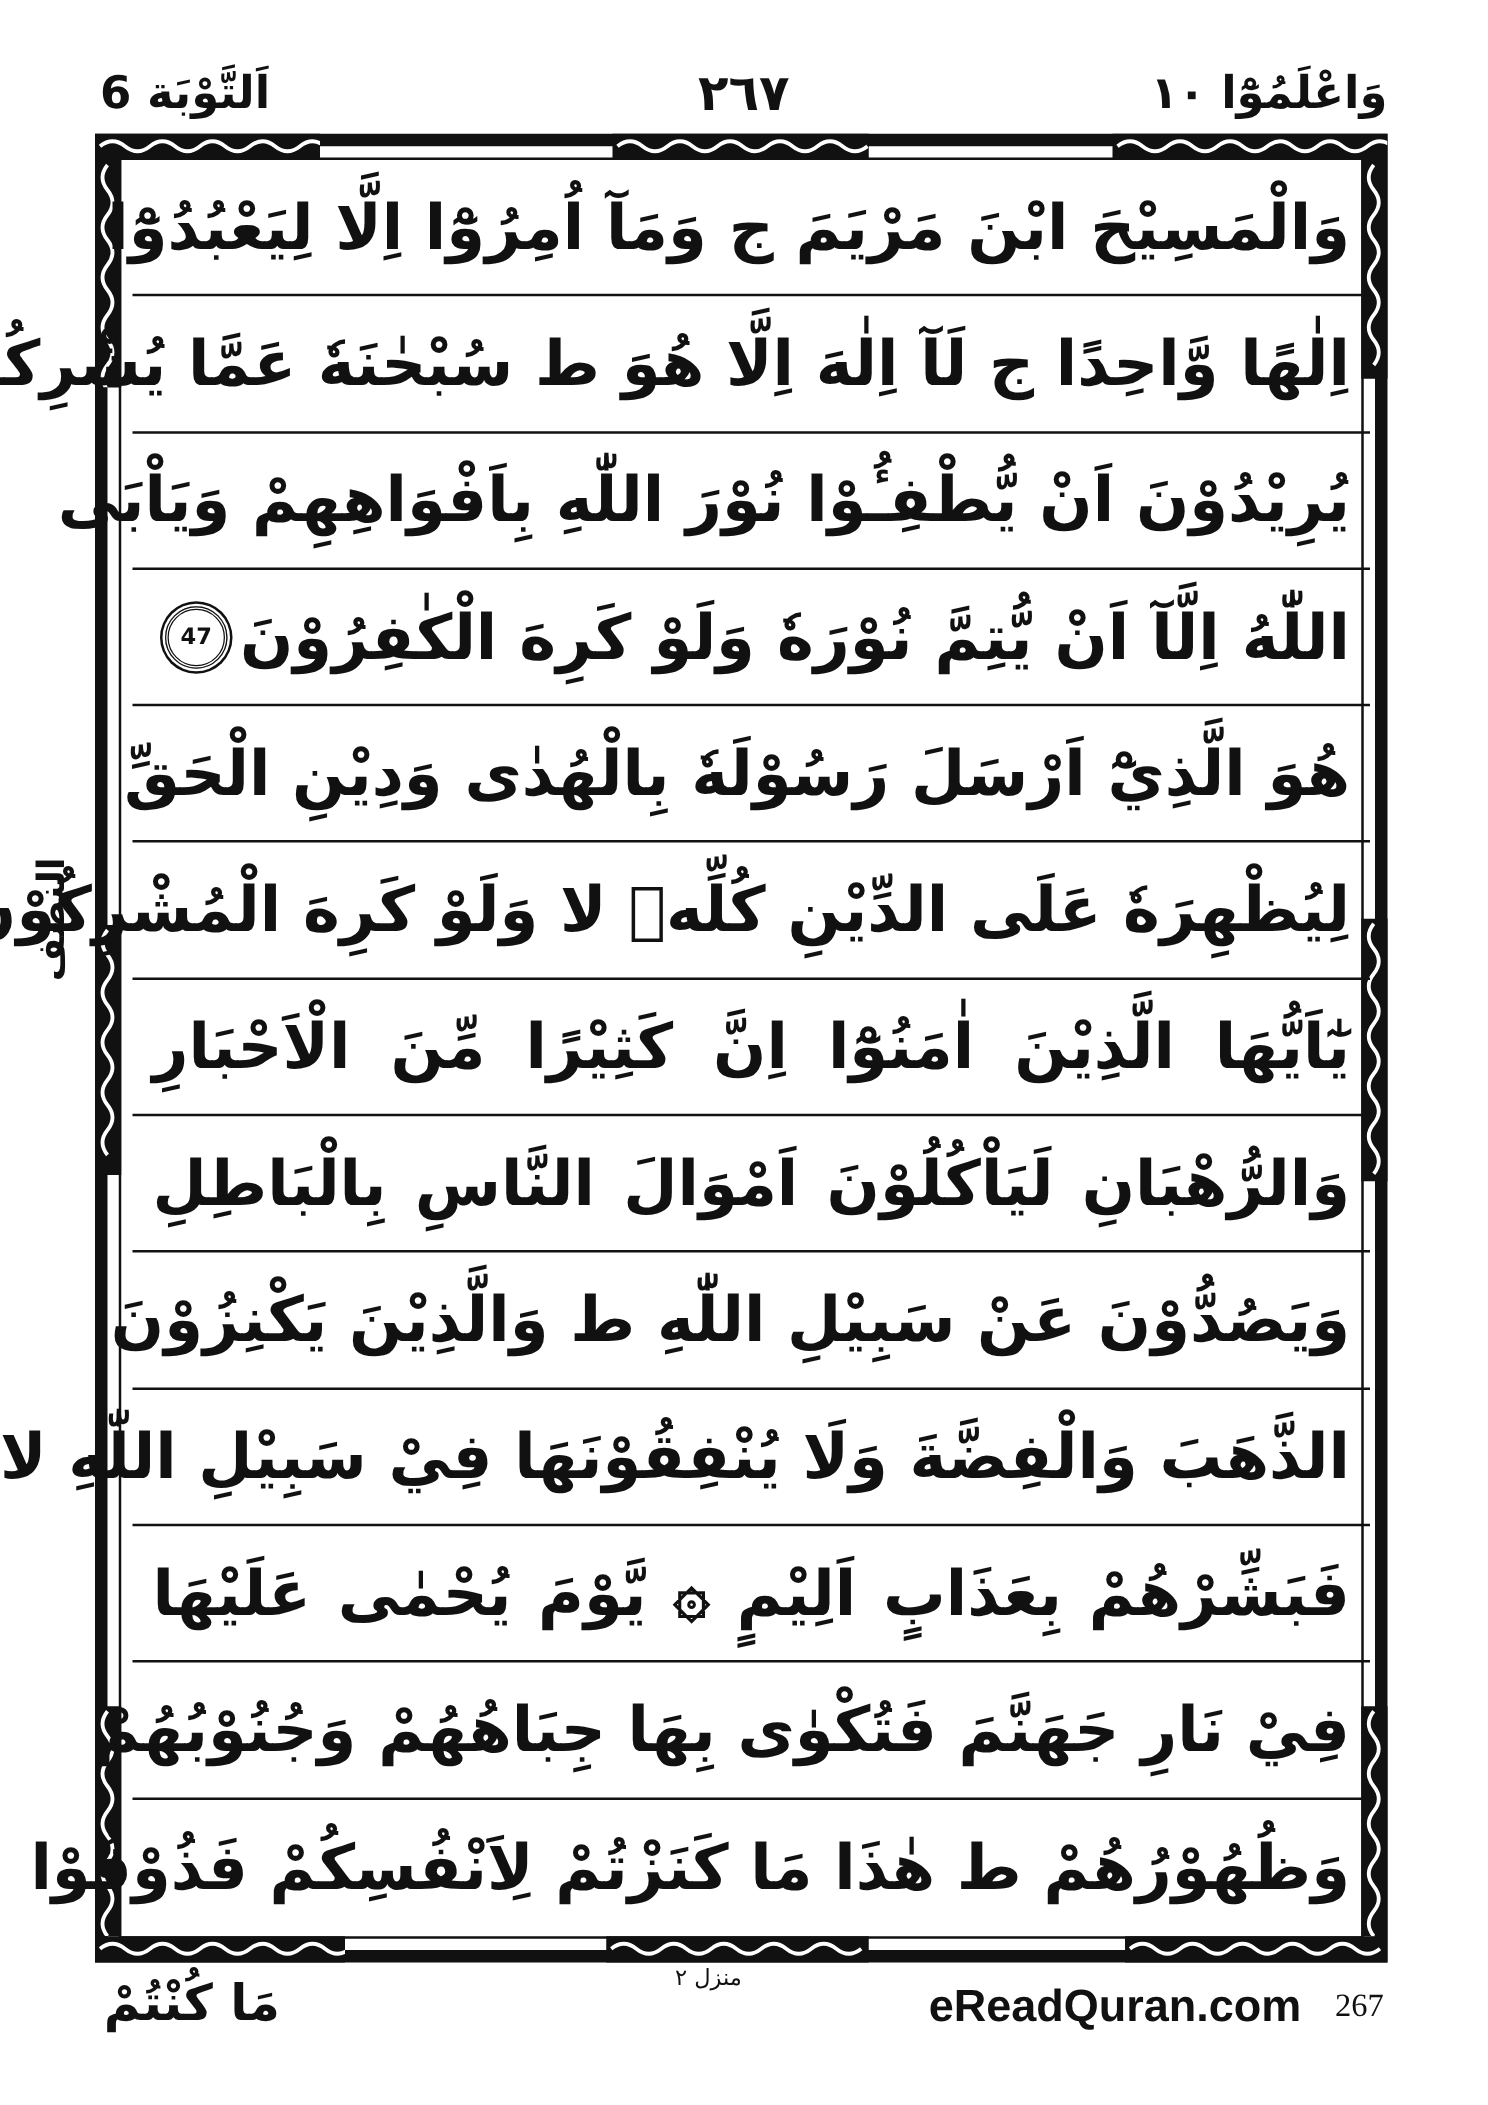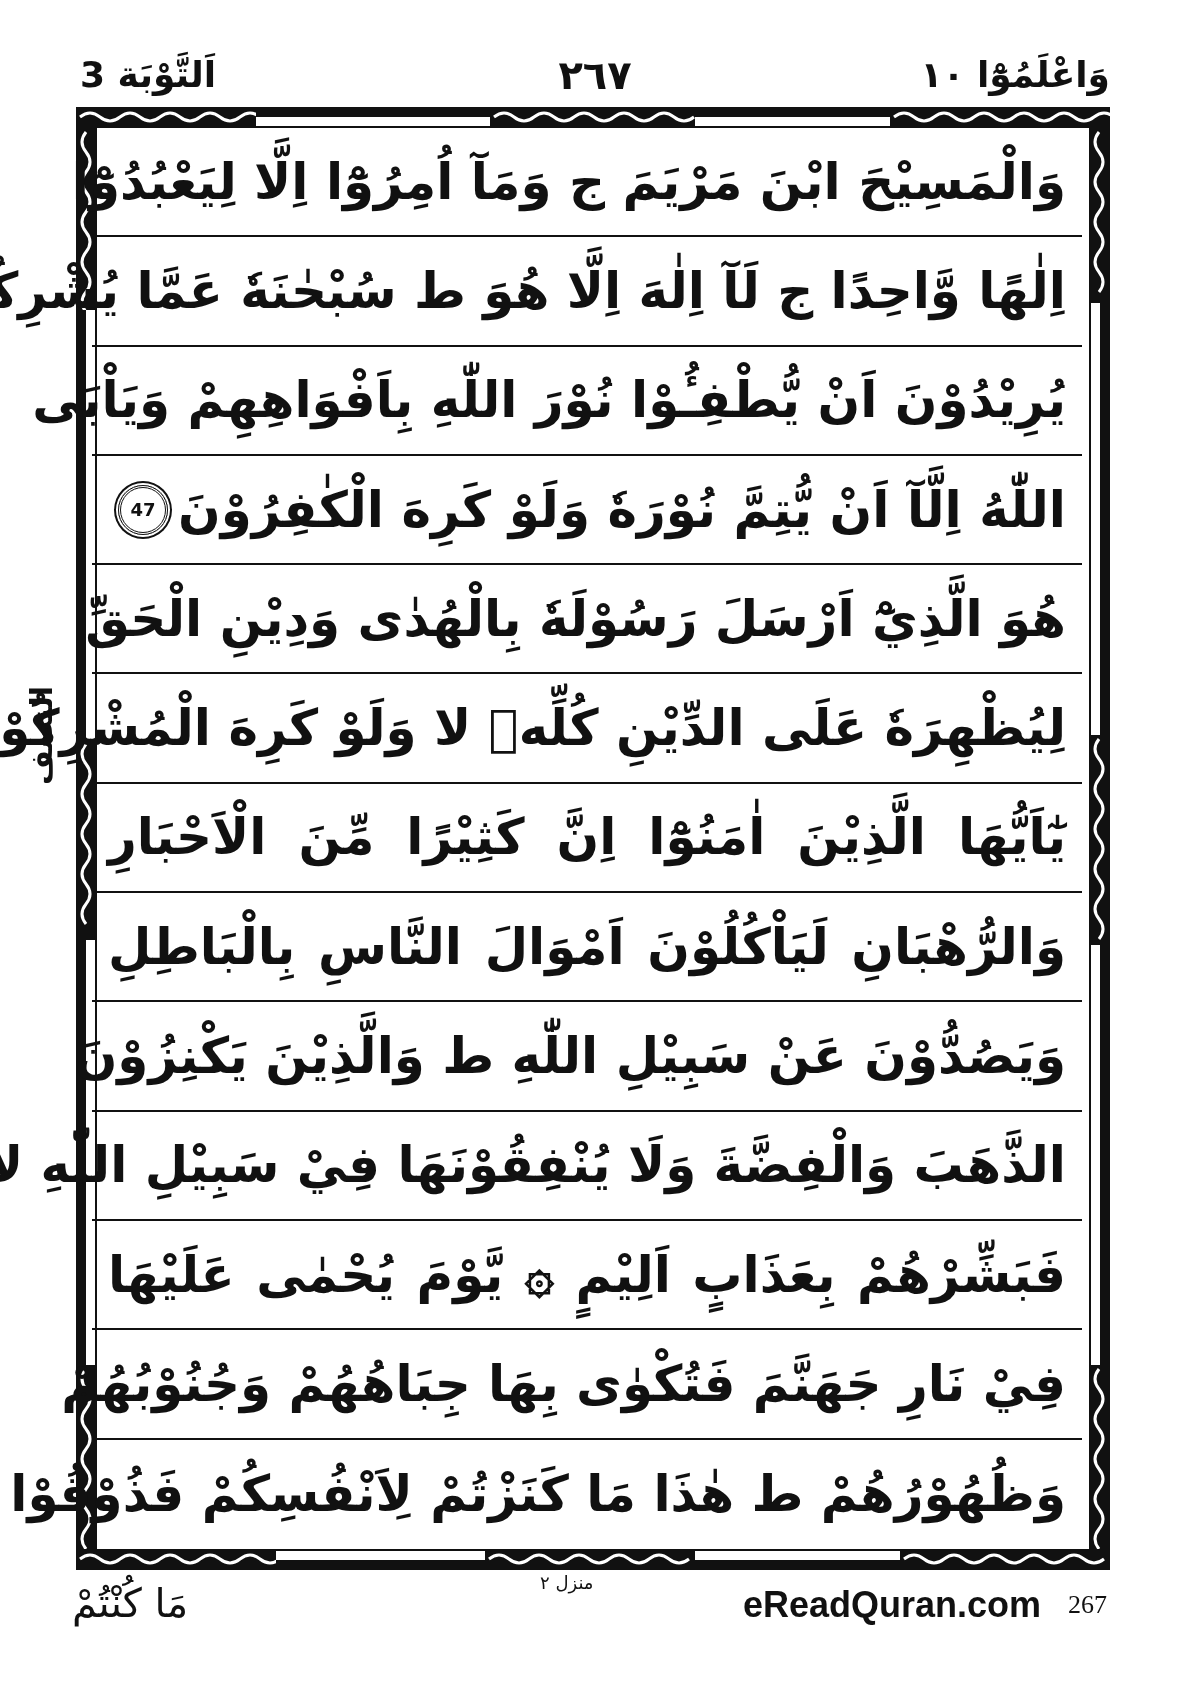--- a/index.html
+++ b/index.html
@@ -15,49 +15,49 @@
     
     .frame { position: absolute; left: 76px; top: 107px; width: 1034px; height: 1463px;
              background: #111; }
     .frame .gap { position: absolute; left: 10px; top: 10px; right: 10px; bottom: 10px; background: #fff; }
     .frame .inner { position: absolute; left: 19px; top: 19px; right: 19px; bottom: 19px; border: 2px solid #111;
                     background: #fff; box-sizing: border-box; }
 
     .orn { position: absolute; background: #111; overflow: hidden; }
     .orn svg { position: absolute; left: 0; top: 0; width: 100%; height: 100%; }
 
-    .lines { position: absolute; left: 92px; top: 128px; width: 990px; height: 1421px; }
+    .lines { position: absolute; left: 106px; top: 128px; width: 990px; height: 1421px; }
     .line { position: absolute; left: 0; width: 100%; height: 109.3px; box-sizing: border-box;
             border-bottom: 2px solid #111; direction: rtl; display: flex; align-items: center;
             justify-content: space-between; padding: 0 16px; }
     .line:last-child { border-bottom: none; border-radius: 13px; }
     .line-text { font-family: "DejaVu Sans", sans-serif; font-size: 50px; font-weight: bold;
                  white-space: nowrap; flex: 1; text-align: justify; text-align-last: justify;
                  line-height: 1; letter-spacing: 1px; }
     .ayah-marker { display: inline-flex; align-items: center; justify-content: center;
                    width: 44px; height: 44px; border-radius: 50%; border: 3px double #111;
                    font-size: 18px; font-weight: bold; margin: 0 10px; flex: 0 0 auto;
                    box-shadow: 0 0 0 2px #fff, 0 0 0 4px #111; }
 
     .margin-note { position: absolute; left: 24px; top: 680px; width: 40px; height: 110px;
                    writing-mode: vertical-rl; transform: rotate(180deg); font-size: 30px; font-weight: bold;
                    direction: rtl; text-align: center; }
 
-    .ftr-left { position: absolute; left: 72px; top: 1580px; font-size: 40px; font-weight: normal; direction: rtl; }
+    .ftr-left { position: absolute; left: 83px; top: 1580px; font-size: 40px; font-weight: bold; direction: rtl; }
     .ftr-manzil { position: absolute; left: 540px; top: 1572px; font-size: 18px; font-weight: normal; direction: rtl; }
     .ftr-site { position: absolute; left: 708px; top: 1584px; font-family: "Liberation Sans", sans-serif;
                 font-weight: bold; font-size: 36px; letter-spacing: 0px; margin-left: 35px; }
     .ftr-page { position: absolute; left: 1068px; top: 1590px; font-family: "Liberation Serif", serif; font-size: 26px; }
   </style>
 </head>
 <body>
 
 <div class="hdr hdr-right">وَاعْلَمُوْٓا ١٠</div>
 <div class="hdr hdr-center">٢٦٧</div>
-<div class="hdr hdr-left">اَلتَّوْبَة 3</div>
+<div class="hdr hdr-left">اَلتَّوْبَة 6</div>
 
 <div class="frame">
   <div class="gap"></div>
   <div class="inner"></div>
 </div>
 
 <div class="orn" style="left:76px;top:107px;width:180px;height:21px;">
   <svg viewBox="0 0 180 21" preserveAspectRatio="none">
       <path d="M4 10 q10-8 20 0 t20 0 t20 0 t20 0 t20 0 t20 0 t20 0 t20 0 t20 0" stroke="#fff" stroke-width="3" fill="none"></path>
     </svg>

